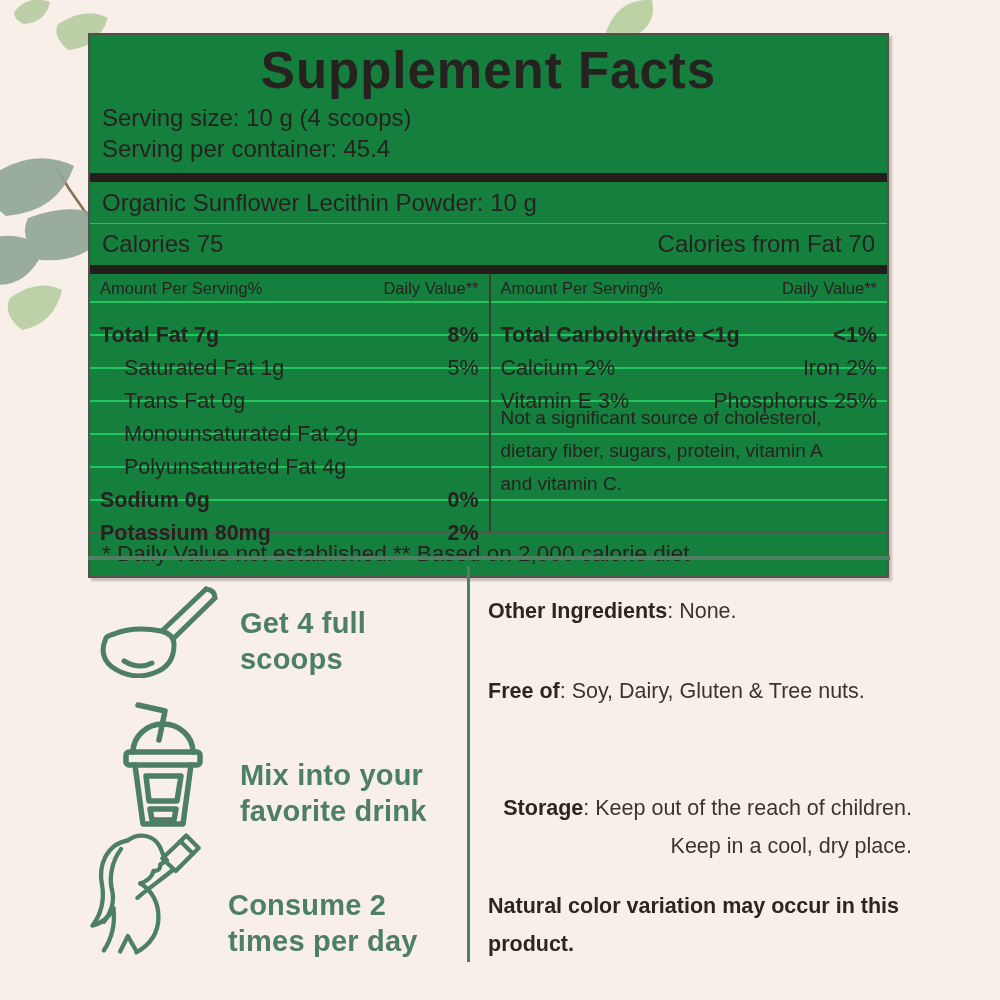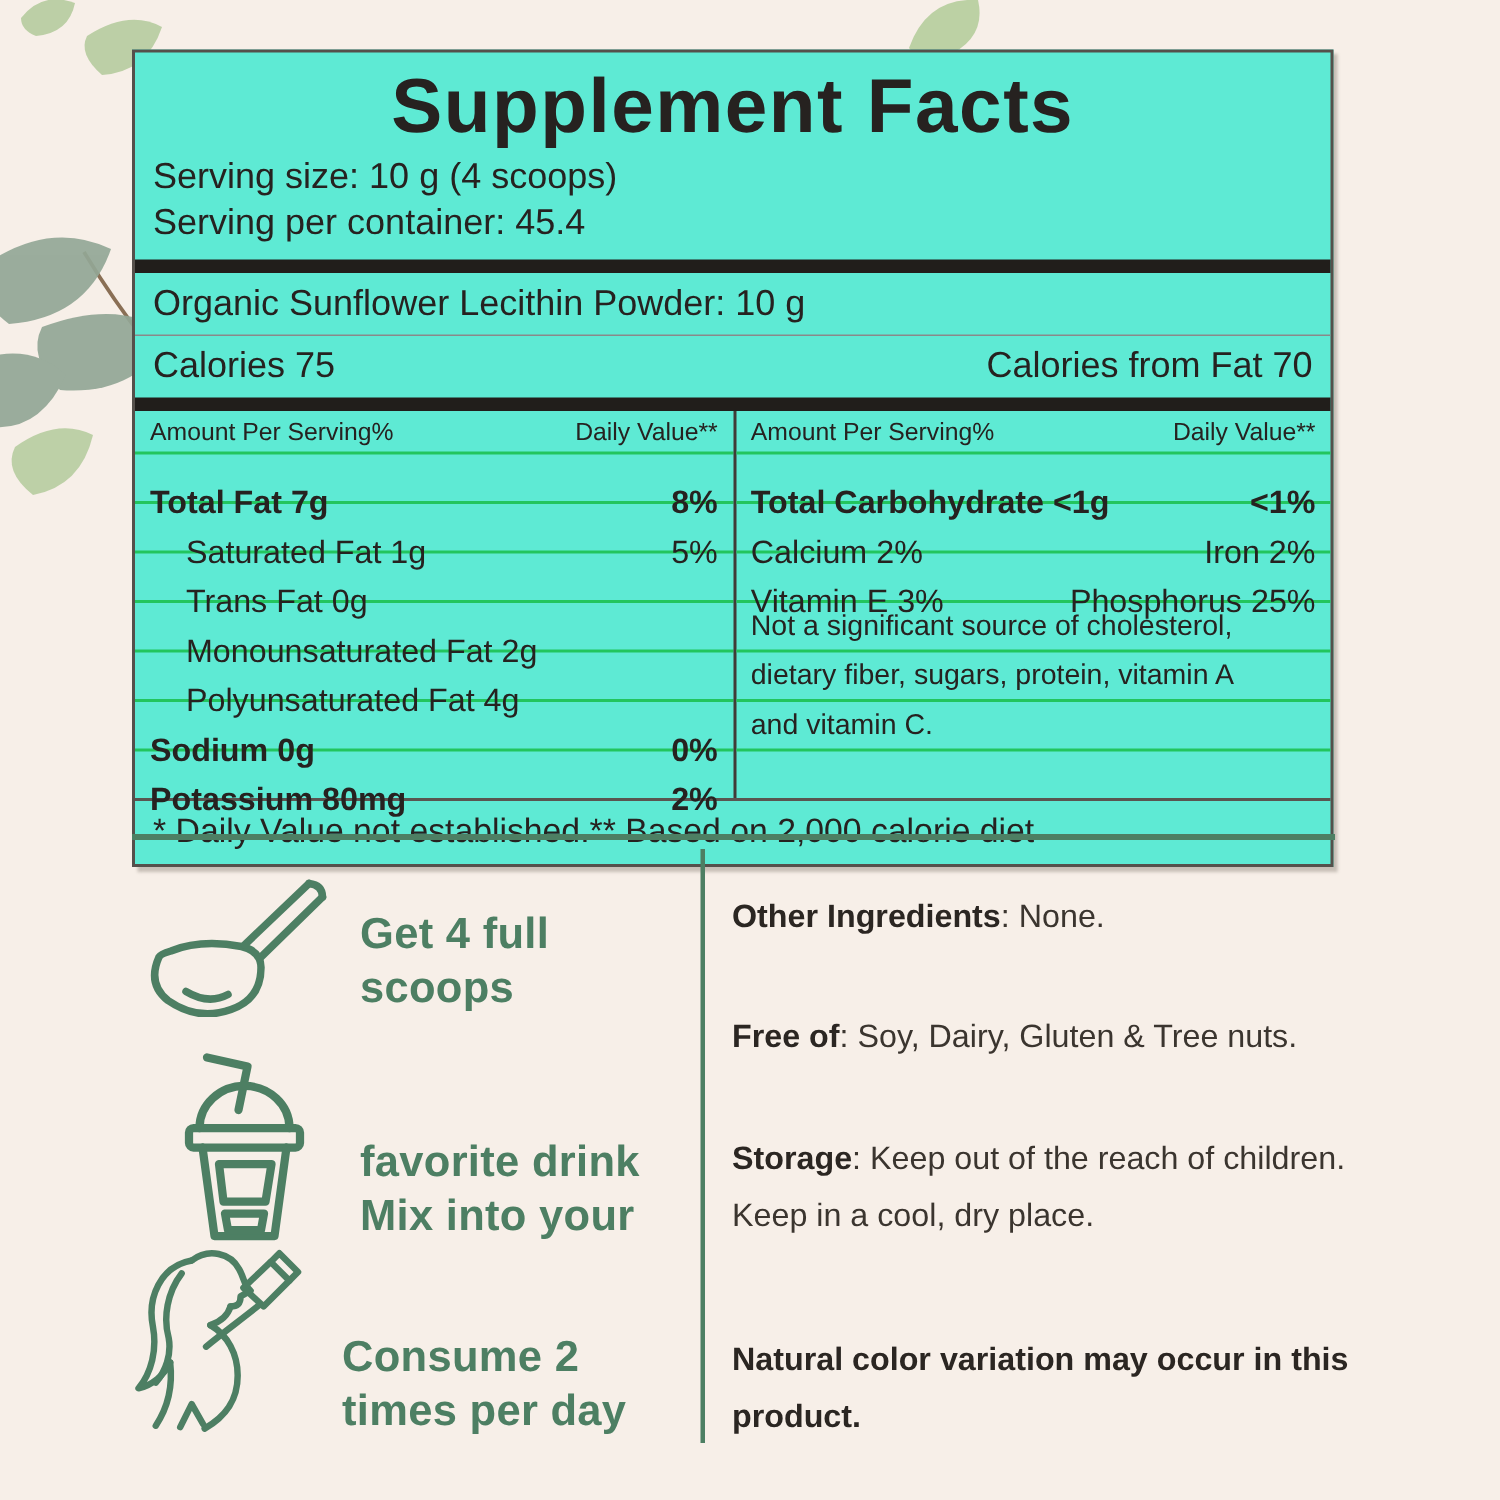--- a/index.html
+++ b/index.html
@@ -13,21 +13,21 @@
   }
   #canvas { position:relative; width:1000px; height:1000px; }
 
   
   .leaves-tl { position:absolute; left:0; top:0; z-index:1; }
   .leaf-top { position:absolute; left:598px; top:-4px; z-index:1; }
 
   
   .panel {
     position:absolute; left:88px; top:33px; width:801px; z-index:2;
-    background:#5eead4;
+    background:#15803d;
     border:2px solid #55504b;
     box-shadow:3px 3px 2px rgba(110,100,90,.35);
     color:#262220;
   }
   .panel-title {
     text-align:center; font-weight:bold; font-size:51px; letter-spacing:1px;
     padding:9px 0 2px; line-height:1.05; color:#262220;
   }
   .serving-block { padding:2px 12px 8px; font-size:24px; line-height:1.32; }
   .bar { height:9px; background:#211e1b; }
@@ -72,21 +72,21 @@
   .inst-text { font-size:29px; font-weight:bold; line-height:1.24; letter-spacing:.2px; }
   #inst-1 { left:90px; top:582px; }
   #inst-2 { left:90px; top:698px; }
   #inst-3 { left:78px; top:826px; }
 
   
   .rt { position:absolute; left:488px; width:424px; font-size:21.5px; line-height:1.75; color:#3b352f; z-index:2; }
   .rt b { color:#2b2622; }
   #rt-1 { top:593px; }
   #rt-2 { top:673px; }
-  #rt-3 { top:754px; }
+  #rt-3 { top:790px;text-align:right; }
   #rt-4 { top:888px; font-weight:bold; color:#2b2622; }
 </style>
 </head>
 <body>
 
 <div id="canvas">
 
   <svg class="leaves-tl" width="280" height="345" viewBox="0 0 280 345">
     <g fill="#aec896" opacity="0.8">
       <path d="M14,12 Q28,-6 50,2 Q46,22 24,24 Q14,20 14,12Z"></path>
@@ -221,22 +221,22 @@
       <svg width="100" height="132" viewBox="0 0 100 132" fill="none" stroke="#4d7f63" stroke-width="5.5" stroke-linecap="round" stroke-linejoin="round">
         <path d="M30,7 L57,13 L51,42"></path>
         <path d="M25,54 A30,28 0 0 1 85,54"></path>
         <rect x="18" y="54" width="74" height="13" rx="3"></rect>
         <path d="M27,67 L35,126 L75,126 L83,67"></path>
         <path d="M38,78 L73,78 L69,103 L41,103 Z"></path>
         <path d="M42,111 L68,111 L66,122 L44,122 Z"></path>
       </svg>
     </div>
     <div class="inst-text" style="color:#4d7f63">
+      <div>Mix into your</div>
       <div>favorite drink</div>
-      <div>Mix into your</div>
     </div>
   </div>
 
   <div class="inst" id="inst-3">
     <div class="inst-icon">
       <svg width="142" height="134" viewBox="0 0 142 134" fill="none" stroke="#4d7f63" stroke-width="4.5" stroke-linecap="round" stroke-linejoin="round">
         <path d="M52,12 C30,16 21,38 25,58 C28,74 24,90 15,101 C24,99 33,92 37,83"></path>
         <path d="M45,21 C35,34 32,52 36,66 C38,77 34,89 27,97"></path>
         <path d="M52,12 C64,3 79,7 85,18 C89,25 88,29 93,33 L86,37 C86,42 84,44 79,44"></path>
         <path d="M88,31 L107,13 L120,26 L102,44 Z"></path>

